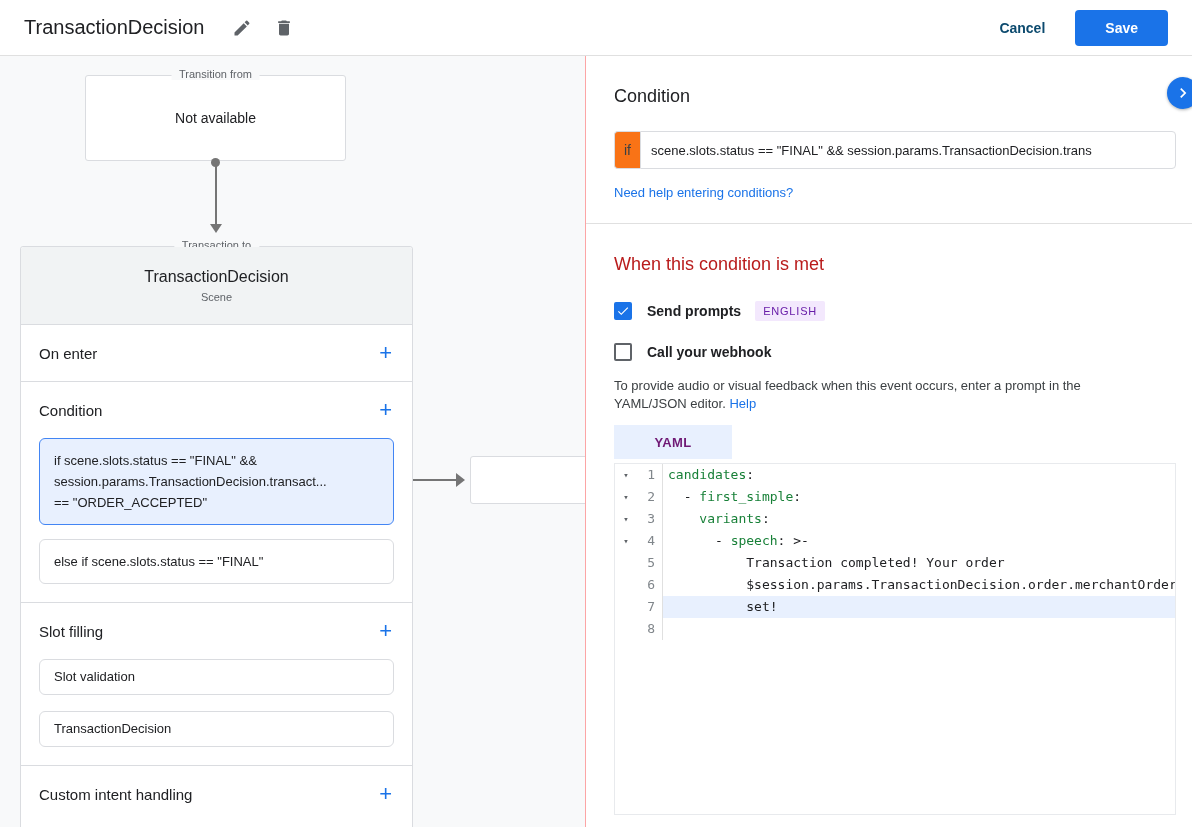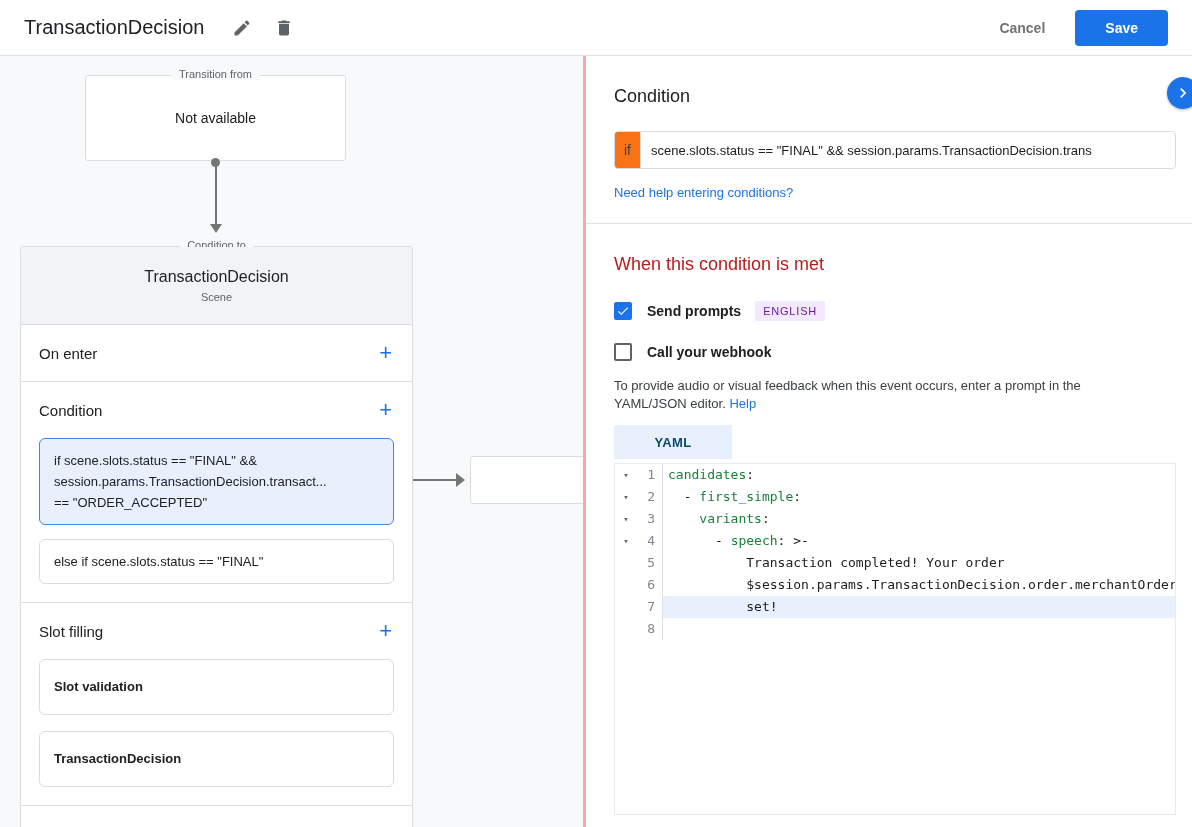--- a/index.html
+++ b/index.html
@@ -5,28 +5,28 @@
   * { box-sizing: border-box; margin: 0; padding: 0; }
   html, body { background: #fff; }
   body { font-family: "Liberation Sans", sans-serif; }
   .app { position: relative; width: 1192px; height: 827px; overflow: hidden; background: #fff; }
 
   
   .topbar { display: flex; align-items: center; height: 56px; padding: 0 24px; border-bottom: 1px solid #e0e0e0; background: #fff; }
   .topbar h1 { font-size: 20px; font-weight: 400; color: #202124; margin-right: 22px; }
   .icon-btn { background: none; border: none; cursor: pointer; padding: 6px; margin-right: 10px; display: flex; align-items: center; }
   .spacer { flex: 1; }
-  .cancel-btn { background: none; border: none; color: #737373; font-size: 14px; font-weight: 700; margin-right: 30px; cursor: pointer; font-family: inherit; }
+  .cancel-btn { background: none; border: none; color: #0c4a6e; font-size: 14px; font-weight: 700; margin-right: 30px; cursor: pointer; font-family: inherit; }
   .save-btn { background: #1a73e8; color: #fff; border: none; border-radius: 4px; font-size: 14px; font-weight: 700; padding: 10px 30px; cursor: pointer; font-family: inherit; text-align: right; }
 
   
   .main { display: flex; height: 771px; }
 
   
-  .graph { position: relative; width: 586px; min-width: 586px; background: #f8f9fa; border-right: 3px solid #fca5a5; overflow: hidden; }
+  .graph { position: relative; width: 586px; min-width: 586px; background: #f8f9fa; border-right: 1px solid #fca5a5; overflow: hidden; }
   .float-label { position: absolute; top: -8px; left: 50%; transform: translateX(-50%); background: #f8f9fa; padding: 0 8px; font-size: 11px; color: #5f6368; white-space: nowrap; }
   .from-box { position: absolute; left: 85px; top: 19px; width: 261px; height: 86px; background: #fff; border: 1px solid #dadce0; border-radius: 3px; display: flex; align-items: center; justify-content: center; }
   .from-value { font-size: 14px; color: #202124; }
   .dot { position: absolute; width: 9px; height: 9px; border-radius: 50%; background: #757575; }
   .dot-from { left: 211px; top: 102px; }
   .dot-cond { left: 390px; top: 420px; }
   .vline { position: absolute; left: 215px; top: 110px; width: 2px; height: 60px; background: #757575; }
   .arrow-down { position: absolute; left: 210px; top: 168px; width: 0; height: 0; border-left: 6px solid transparent; border-right: 6px solid transparent; border-top: 9px solid #757575; }
   .hline { position: absolute; left: 400px; top: 423px; width: 56px; height: 2px; background: #757575; }
   .arrow-right { position: absolute; left: 456px; top: 417px; width: 0; height: 0; border-top: 7px solid transparent; border-bottom: 7px solid transparent; border-left: 9px solid #757575; }
@@ -39,21 +39,21 @@
   .section-row { display: flex; align-items: center; justify-content: space-between; height: 56px; padding: 0 18px; }
   .section-label { font-size: 15px; color: #202124; }
   .plus-btn { background: none; border: none; color: #1a73e8; font-size: 22px; font-weight: 400; cursor: pointer; line-height: 1; font-family: inherit; padding: 0 2px; }
   .section-divider { border-top: 1px solid #dadce0; }
   .cards { padding: 0 18px 18px; }
   .cards-slots { padding: 0 18px 2px; }
   .cond-card { border-radius: 6px; font-size: 13px; line-height: 21px; color: #202124; padding: 11px 14px; cursor: pointer; }
   .cond-card.selected { background: #e8f0fe; border: 1px solid #4285f4; }
   .cond-card.plain { background: #fff; border: 1px solid #dadce0; margin-top: 14px; }
   .cond-line { overflow: hidden; white-space: nowrap; }
-  .slot-card { background: #fff; border: 1px solid #dadce0; border-radius: 6px; font-size: 13px; line-height: 18px; color: #202124; padding: 18px 14px; margin-bottom: 16px; cursor: pointer; font-weight: bold; }
+  .slot-card { background: #fff; border: 1px solid #dadce0; border-radius: 6px; font-size: 13px; line-height: 18px; color: #202124; padding: 8px 14px; margin-bottom: 16px; cursor: pointer; }
 
   
   .inspector { position: relative; flex: 1; background: #fff; overflow: hidden; }
   .circle-btn { position: absolute; top: 21px; right: -7px; width: 32px; height: 32px; border-radius: 50%; background: #1a73e8; border: none; box-shadow: 0 1px 3px rgba(60,64,67,.4); display: flex; align-items: center; justify-content: center; cursor: pointer; }
   .insp-title { font-size: 18px; font-weight: 400; color: #202124; margin: 30px 0 0 28px; }
   .cond-row { display: flex; margin: 24px 16px 0 28px; }
   .if-chip { display: flex; align-items: center; padding: 0 9px; background: #f97316; border: 1px solid #dadce0; border-right: none; border-radius: 4px 0 0 4px; font-size: 14px; color: #3c4043; }
   .cond-input { flex: 1; height: 38px; border: 1px solid #dadce0; border-radius: 0 4px 4px 0; font-size: 13px; color: #202124; padding: 0 10px; font-family: inherit; outline: none; background: #fff; }
   .help-link { display: inline-block; margin: 16px 0 0 28px; font-size: 13px; color: #1a73e8; text-decoration: none; cursor: pointer; }
   .hdivider { border-top: 1px solid #e0e0e0; margin-top: 22px; }
@@ -61,21 +61,21 @@
   .check-row { display: flex; align-items: center; margin: 22px 0 0 28px; }
   .check-row.prompts { margin-top: 26px; }
   .checkbox { width: 18px; height: 18px; border: 2px solid #5f6368; border-radius: 2px; background: #fff; cursor: pointer; flex: none; }
   .checkbox.checked { background: #1a73e8; border-color: #1a73e8; display: flex; align-items: center; justify-content: center; }
   .check-label { font-size: 14px; font-weight: 700; color: #202124; margin-left: 15px; }
   .lang-badge { margin-left: 14px; background: #f3e8fd; color: #681da8; font-size: 11px; letter-spacing: .8px; padding: 4px 8px; border-radius: 2px; }
   .desc { margin: 16px 40px 0 28px; font-size: 13px; line-height: 18px; color: #3c4043; max-width: 552px; }
   .desc a { color: #1a73e8; text-decoration: none; cursor: pointer; }
   .tabs { display: flex; margin: 12px 0 0 28px; }
   .tab { width: 118px; height: 34px; display: flex; align-items: center; justify-content: center; font-size: 13px; font-weight: 700; color: #5f6368; cursor: pointer; letter-spacing: .3px; background: #fff; border: none; font-family: inherit; }
-  .tab.active { background: #e8f0fe; color: #0c4a6e; }
+  .tab.active { background: #e8f0fe; color: #701a75; }
 
   
   .editor { margin: 4px 16px 0 28px; height: 352px; border: 1px solid #e8eaed; background: #fff; font-family: "DejaVu Sans Mono", monospace; font-size: 13px; line-height: 22px; overflow: hidden; }
   .code-line { display: flex; height: 22px; }
   .fold { width: 22px; text-align: center; color: #5f6368; font-size: 9px; line-height: 22px; cursor: pointer; flex: none; }
   .lnum { width: 26px; text-align: right; padding-right: 7px; color: #80868b; border-right: 1px solid #e0e0e0; flex: none; }
   .lcode { flex: 1; white-space: pre; padding-left: 5px; overflow: hidden; color: #202124; }
   .lcode.active-line { background: #e8f0fe; }
   .key { color: #188038; }
 </style>
@@ -113,21 +113,21 @@
       <div class="dot dot-from"></div>
       <div class="vline"></div>
       <div class="arrow-down"></div>
 
       <div class="dot dot-cond"></div>
       <div class="hline"></div>
       <div class="arrow-right"></div>
       <div class="target-box"></div>
 
       <div class="scene-card">
-        <div class="float-label">Condition to</div>
+        <div class="float-label">Transaction to</div>
 
         <div class="scene-header">
           <div class="scene-title">TransactionDecision</div>
           <div class="scene-subtitle">Scene</div>
         </div>
 
         <div class="section-row">
           <span class="section-label">On enter</span>
           <button class="plus-btn">+</button>
         </div>

